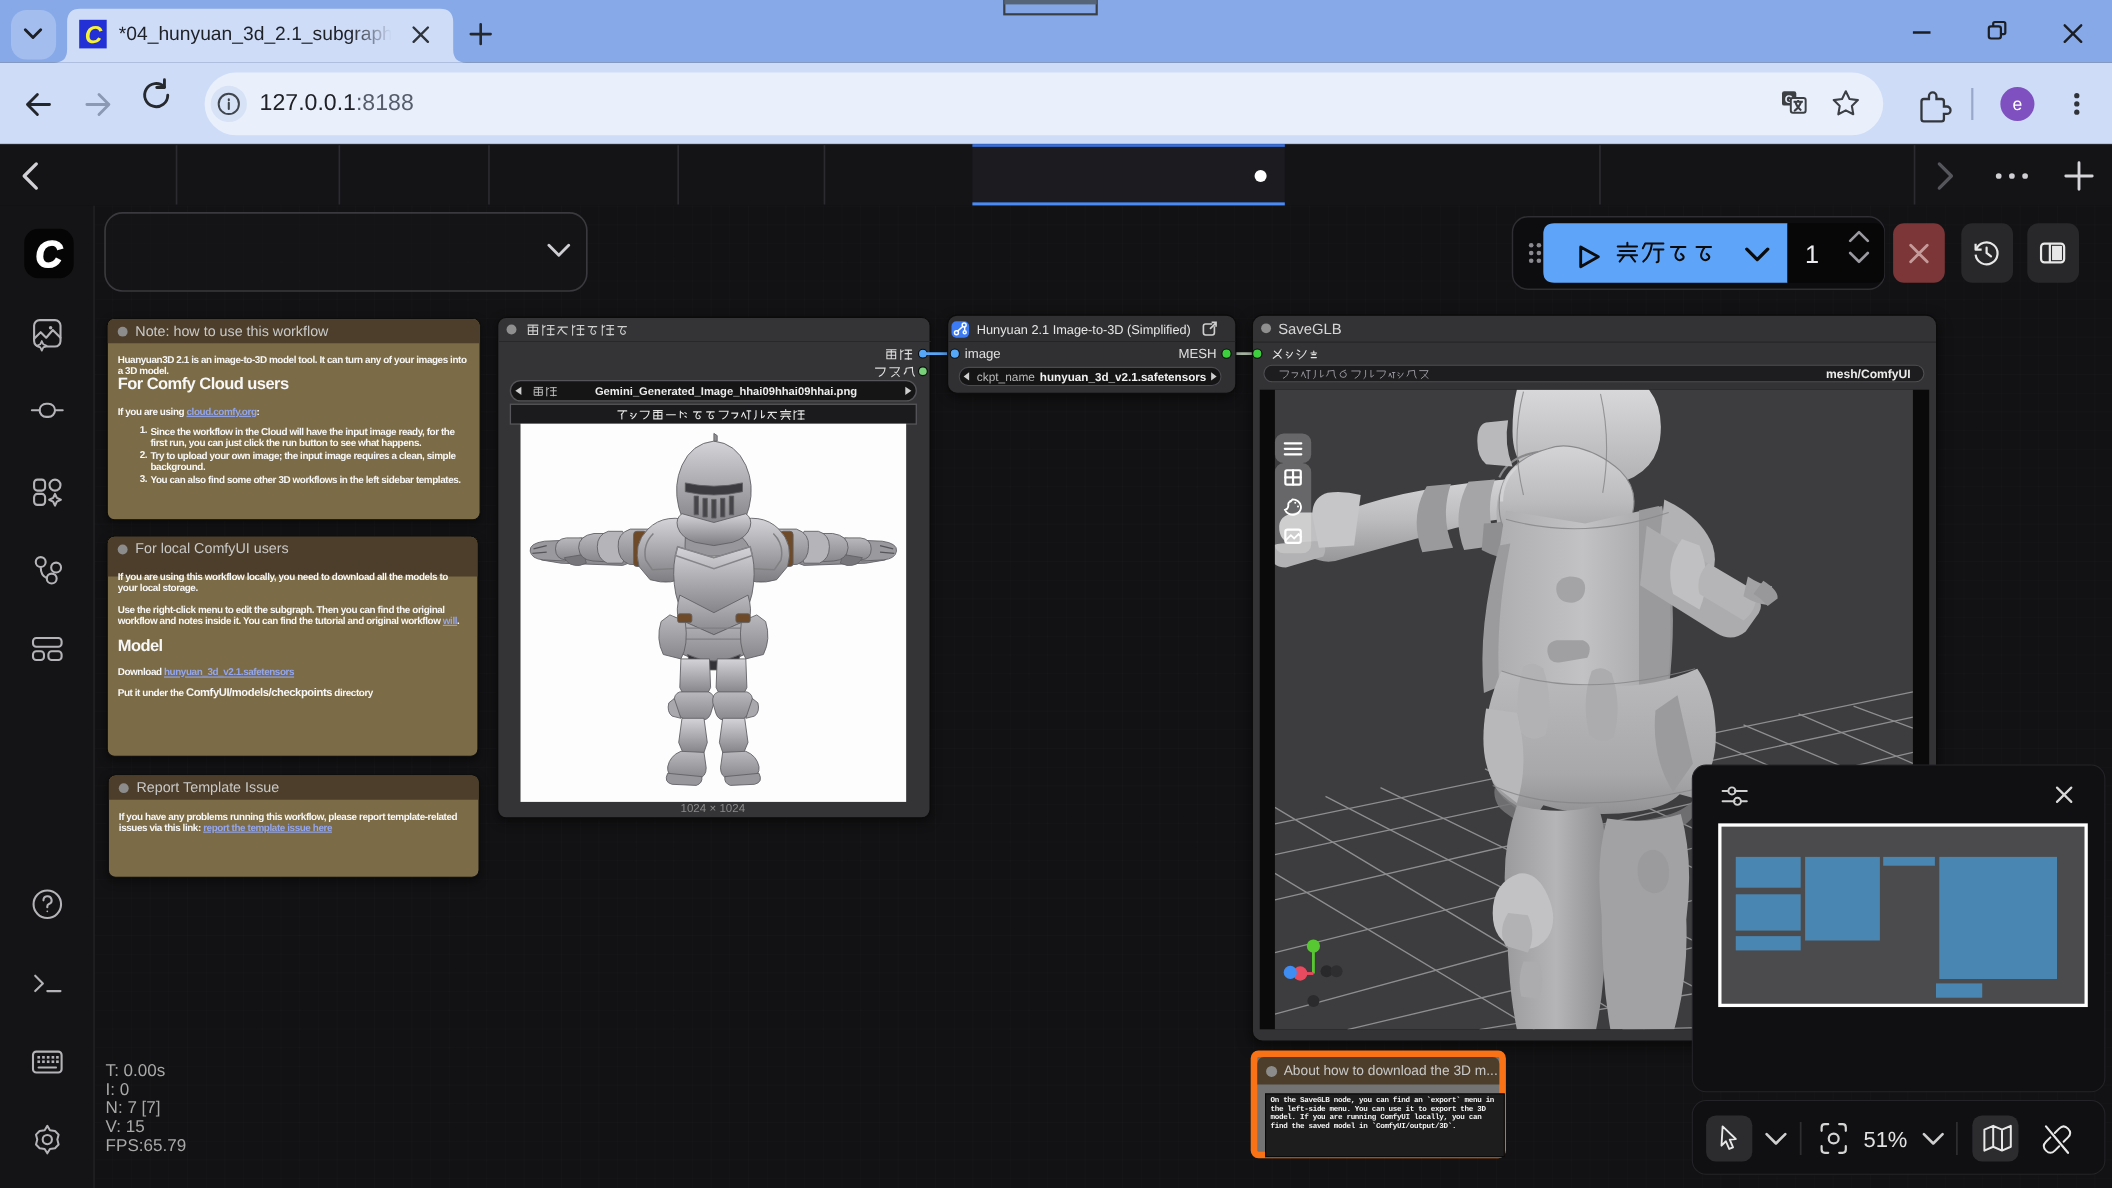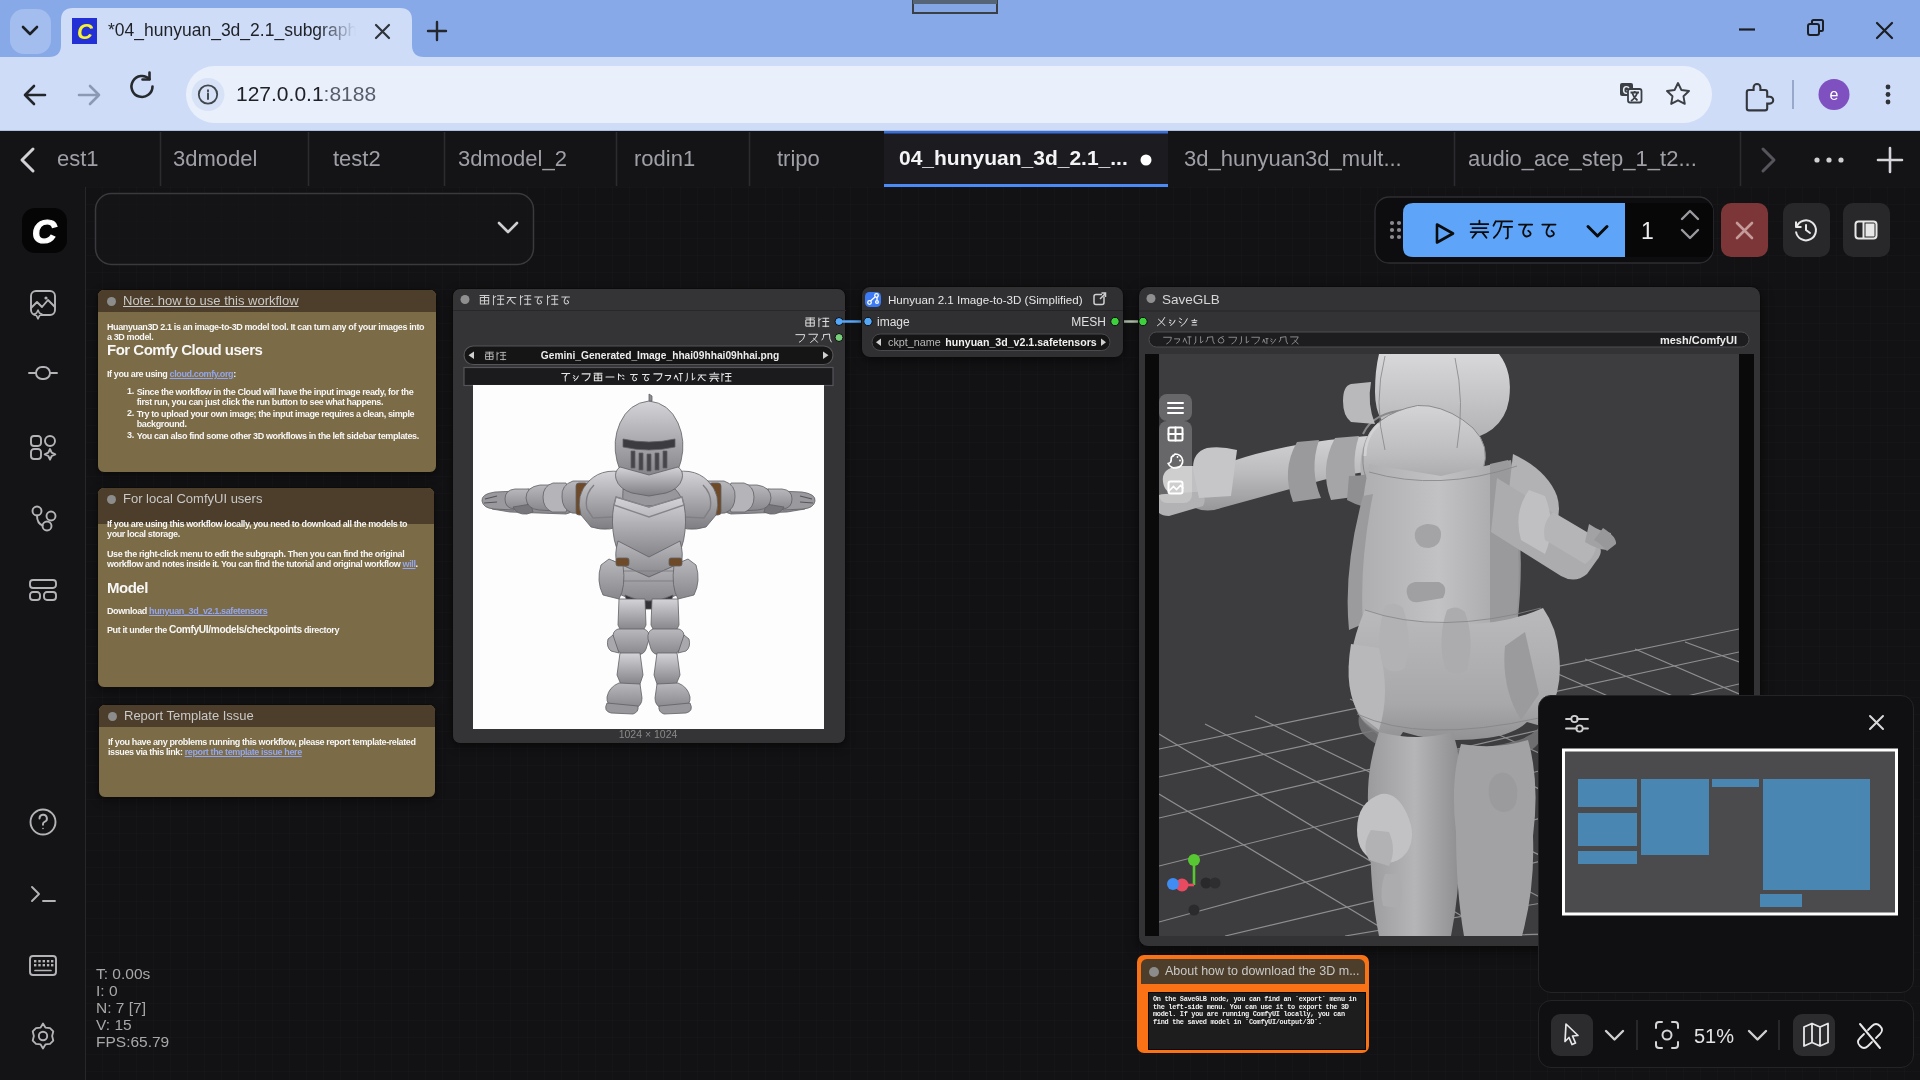--- a/index.html
+++ b/index.html
@@ -63,31 +63,20 @@
   <rect x="884" y="0" width="284" height="2.5" fill="#3a6fd8"></rect>
   <rect x="884" y="53" width="284" height="3" fill="#4b8bf7"></rect>
   <path d="M33 18l-11 11 11 11" fill="none" stroke="#d2d2d6" stroke-width="3" stroke-linecap="round" stroke-linejoin="round"></path>
   <circle cx="1146" cy="29" r="5.5" fill="#fff"></circle>
   <path d="M1763 18l11 11-11 11" fill="none" stroke="#55555c" stroke-width="3" stroke-linecap="round" stroke-linejoin="round"></path>
   <circle cx="1817" cy="29" r="2.6" fill="#cfcfd4"></circle>
       <circle cx="1829" cy="29" r="2.6" fill="#cfcfd4"></circle>
       <circle cx="1841" cy="29" r="2.6" fill="#cfcfd4"></circle>
   <path d="M1890 17v24 M1878 29h24" stroke="#d6d6da" stroke-width="2.6" stroke-linecap="round"></path>
 </svg>
-<div class="abs" style="left:0;top:131px;width:1920px;height:56px;font-size:22px;color:#9fa0a6;">
-  <span class="abs" style="left:57px;top:15px;">est1</span>
-  <span class="abs" style="left:173px;top:15px;">3dmodel</span>
-  <span class="abs" style="left:333px;top:15px;">test2</span>
-  <span class="abs" style="left:458px;top:15px;">3dmodel_2</span>
-  <span class="abs" style="left:634px;top:15px;">rodin1</span>
-  <span class="abs" style="left:777px;top:15px;">tripo</span>
-  <span class="abs" style="left:899px;top:15px;color:#f4f4f6;font-weight:600;font-size:21px;">04_hunyuan_3d_2.1_...</span>
-  <span class="abs" style="left:1184px;top:15px;">3d_hunyuan3d_mult...</span>
-  <span class="abs" style="left:1468px;top:15px;">audio_ace_step_1_t2...</span>
-</div>
 
 <div class="abs" style="left:0;top:187px;width:1920px;height:893px;background:#121214;
  background-image:linear-gradient(rgba(255,255,255,0.018) 1px,transparent 1px),linear-gradient(90deg,rgba(255,255,255,0.018) 1px,transparent 1px);
  background-size:17px 17px;opacity:0.7;"></div>
 <div class="abs" style="left:0;top:187px;width:86px;height:893px;background:#141416;border-right:1px solid #27272a;"></div>
 <svg class="abs" style="left:0;top:187px;" width="86" height="893" fill="none" stroke="#b4b4b8" stroke-width="1.9" stroke-linecap="round" stroke-linejoin="round">
   <g transform="translate(43,116)">
         <rect x="-12" y="-12" width="24" height="24" rx="5"></rect>
         <path d="M-12 5l6-6 5 5 6-7 7 7"></path>
         <circle cx="3" cy="-5" r="1.6" fill="#b4b4b8" stroke="none"></circle>
@@ -189,21 +178,21 @@
         <path d="M2 3h6 M5.4 3 q-2.2 3 -1.2 4.6 q1 1.4 2.6 .4 q1.2 -1 -.6 -2.2" fill="none" stroke="#0b0b0b" stroke-width="0.82" stroke-linecap="round"></path>
       </g>
       <g transform="translate(1537.9,31.0) scale(2.200)">
         <path d="M2 3h6 M5.4 3 q-2.2 3 -1.2 4.6 q1 1.4 2.6 .4 q1.2 -1 -.6 -2.2" fill="none" stroke="#0b0b0b" stroke-width="0.82" stroke-linecap="round"></path>
       </g>
 </svg>
 
 <div class="abs" style="left:97px;top:289px;width:340px;height:184px;background:#7b6b46;border-radius:7px;border:1px solid #0c0c0c;box-shadow:0 3px 8px rgba(0,0,0,0.4);">
  <div style="height:22px;background:#4c3e2a;border-radius:6px 6px 0 0;position:relative;">
    <div class="abs" style="left:9px;top:7px;width:9px;height:9px;border-radius:50%;background:#8c8c8c;"></div>
-   <div class="abs" style="left:25px;top:3px;font-size:13px;color:#c9c9c9;white-space:nowrap;overflow:hidden;width:305px;text-decoration:underline;">Note: how to use this workflow</div>
+   <div class="abs" style="left:25px;top:3px;font-size:13px;color:#c9c9c9;white-space:nowrap;overflow:hidden;width:305px;">Note: how to use this workflow</div>
  </div>
  <div class="abs" style="left:9px;top:26px;width:320px;height:150px;color:#f7f7f7;font-size:9px;letter-spacing:-0.38px;font-weight:bold;line-height:10px;overflow:hidden;">
         <div style="margin-top:6px;">Huanyuan3D 2.1 is an image-to-3D model tool. It can turn any of your images into a 3D model.</div>
 <div style="font-size:15px;letter-spacing:-0.5px;line-height:16px;">For Comfy Cloud users</div>
 <div style="margin-top:11px;">If you are using <span style="color:#93a6ee;text-decoration:underline;">cloud.comfy.org</span>:</div>
 <div style="margin-top:7px;margin-left:20px;">
           <table style="border-collapse:collapse;color:#f7f7f7;font-size:9px;letter-spacing:-0.38px;font-weight:bold;line-height:10px;">
             <tbody>
               <tr>
                 <td style="vertical-align:top;padding:0 2px 0 0;">1.</td>
@@ -605,21 +594,21 @@
   <path d="M49 531h-12" stroke="#e84a5f" stroke-width="2.6"></path>
   <circle cx="49" cy="506" r="6" fill="#58c832"></circle>
   <circle cx="37" cy="531" r="6.5" fill="#e84a5f"></circle>
   <circle cx="28" cy="530" r="6" fill="#3f8cf2"></circle>
   <circle cx="61" cy="529" r="5.5" fill="#29292b"></circle>
         <circle cx="70" cy="529" r="5.5" fill="#2e2e30"></circle>
   <circle cx="49" cy="556" r="5.5" fill="#2b2b2d"></circle>
  </g>
 </svg>
 
-<div class="abs" style="left:1137px;top:955px;width:232px;height:98px;background:#f97316;border-radius:7px;border:4px solid #f97316;">
+<div class="abs" style="left:1137px;top:955px;width:232px;height:98px;background:#737373;border-radius:7px;border:6px solid #f97316;">
  <div style="height:25px;background:#4c3e2a;border-radius:6px 6px 0 0;position:relative;">
   <div class="abs" style="left:8px;top:8px;width:10px;height:10px;border-radius:50%;background:#8c8c8c;"></div>
   <div class="abs" style="left:24px;top:5px;font-size:12.5px;color:#c9c9c9;white-space:nowrap;">About how to download the 3D m...</div>
  </div>
  <div class="abs" style="left:7px;top:33px;width:218px;height:58px;background:#1d1d1e;border:1px solid #0a0a0a;padding:3px 4px;font-family:'Liberation Mono',monospace;font-size:6.9px;letter-spacing:-0.3px;line-height:7.6px;color:#f2f2f2;font-weight:bold;">On the SaveGLB node, you can find an `export` menu in the left-side menu. You can use it to export the 3D model. If you are running ComfyUI locally, you can find the saved model in `ComfyUI/output/3D`.</div>
 </div>
 
 <div class="abs" style="left:96px;top:965px;font-size:15.5px;line-height:17px;color:#a8a8a8;">T: 0.00s<br>I: 0<br>N: 7 [7]<br>V: 15<br>FPS:65.79</div>
 
 <div class="abs" style="left:1538px;top:695px;width:376px;height:298px;background:#101013;border-radius:13px;border:1px solid #242428;"></div>

